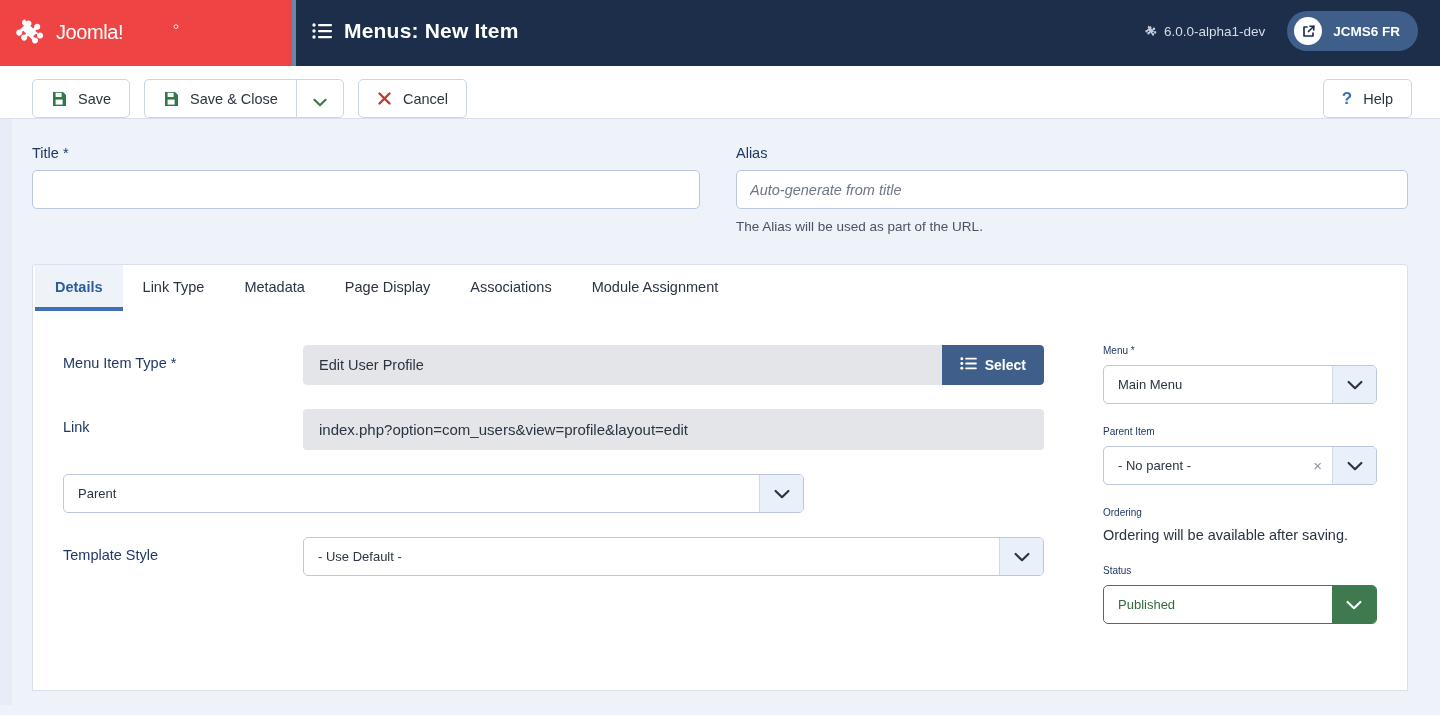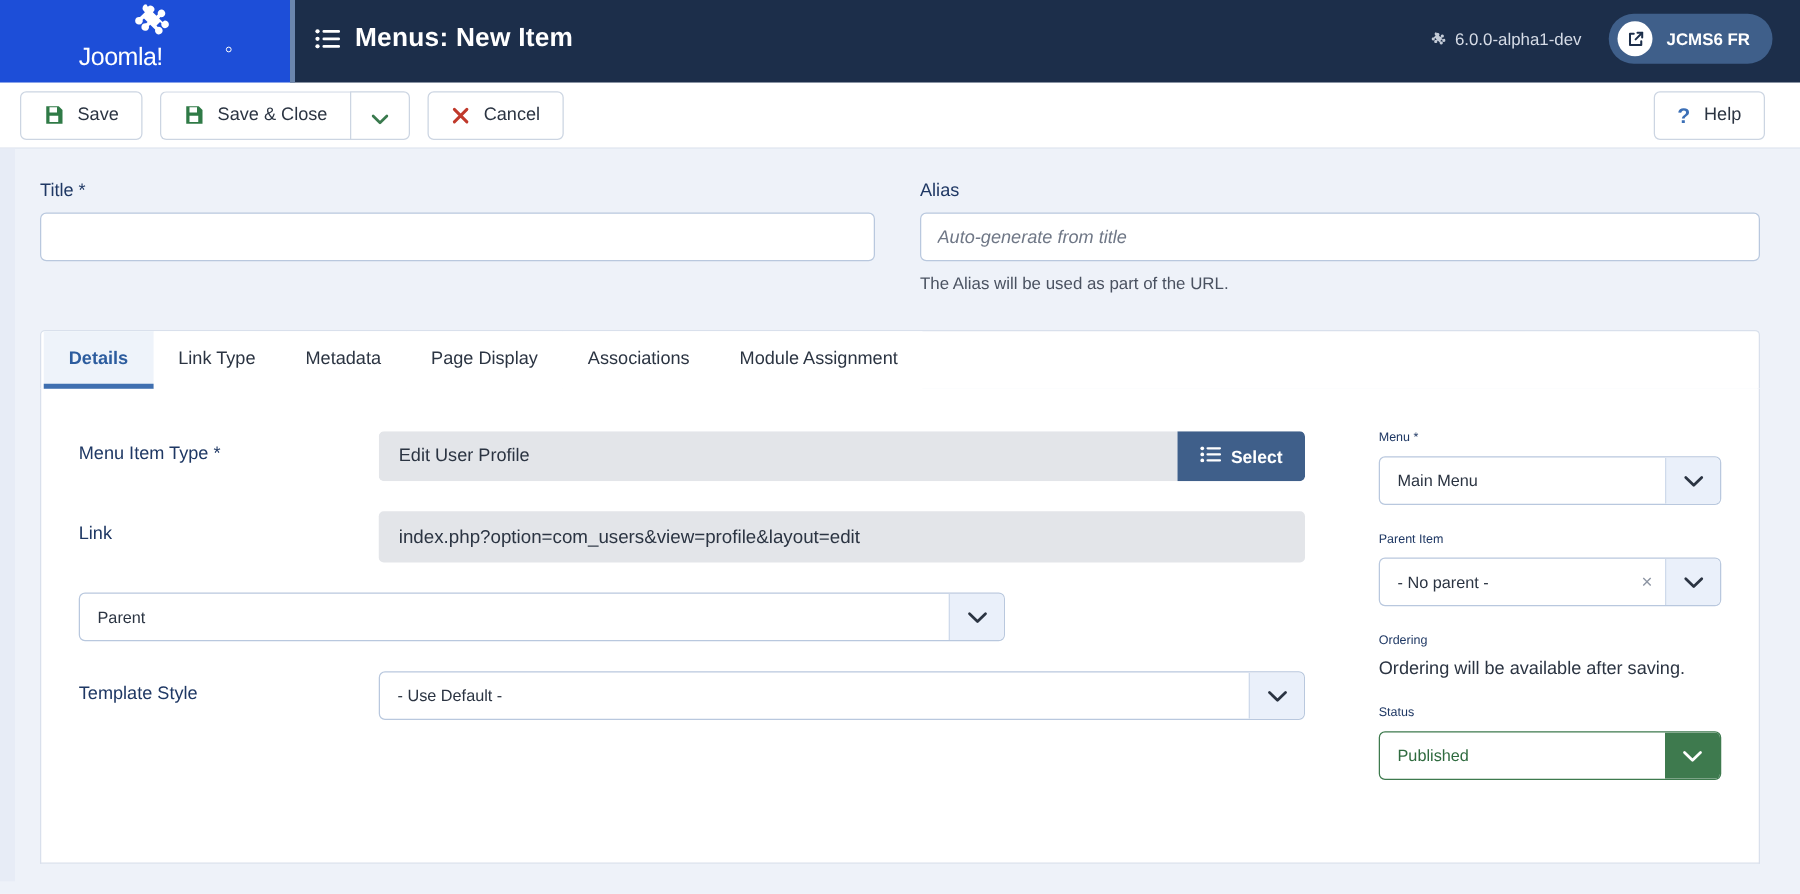--- a/index.html
+++ b/index.html
@@ -6,22 +6,22 @@
   html, body {
     width: 1440px; height: 715px;
     font-family: "Liberation Sans", sans-serif;
     background: #eef2f9;
     overflow: hidden;
   }
 
   
   .header { display: flex; height: 66px; width: 100%; }
   .header-brand {
-    width: 232px; background: #1d4ed8;
-    display: flex; align-items: center; padding-left: 14px; flex-direction: column;
+    width: 292px; background: #ef4444;
+    display: flex; align-items: center; padding-left: 14px;
   }
   .jlogo { width: 34px; height: 34px; flex: 0 0 34px; }
   .jwordmark { height: 24px; margin-left: 8px; }
   .header-bar {
     flex: 1; background: #1c2e4a; display: flex; align-items: center;
     padding: 0 22px 4px 20px; position: relative;
   }
   .header-bar::before {
     content: ""; position: absolute; left: 0; top: 0; bottom: 0;
     width: 4px; background: #6b86ad;
@@ -39,21 +39,21 @@
   }
   .site-btn-icon {
     width: 28px; height: 28px; border-radius: 50%;
     background: #fff; display: flex; align-items: center; justify-content: center;
   }
   .site-btn-label { color: #fff; font-size: 13.5px; font-weight: bold; }
 
   
   .toolbar {
     height: 53px; background: #fff; border-bottom: 1px solid #d9e0ec;
-    display: flex; align-items: center; padding: 0 28px 0 16px; gap: 14px;
+    display: flex; align-items: flex-end; padding: 0 28px 0 32px; gap: 14px;
   }
   .tb-btn {
     display: flex; align-items: center; gap: 11px;
     height: 39px; padding: 0 18px;
     border: 1px solid #ccd5e2; border-radius: 5px; background: #fff;
     font-size: 14.5px; color: #2b3442; cursor: pointer; white-space: nowrap;
   }
   .tb-group { display: flex; }
   .tb-group .tb-btn:first-child { border-radius: 5px 0 0 5px; border-right: none; }
   .tb-group .tb-caret {

